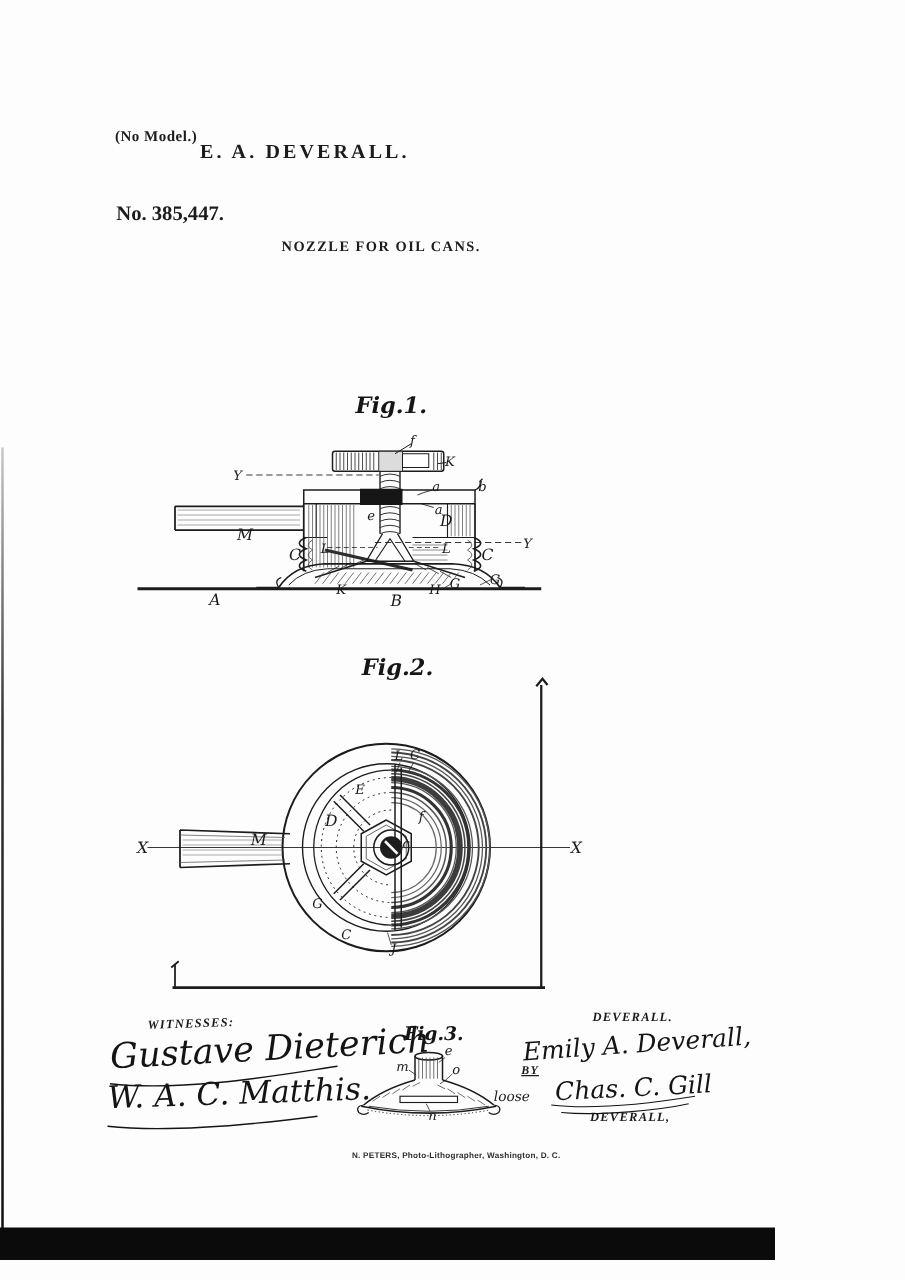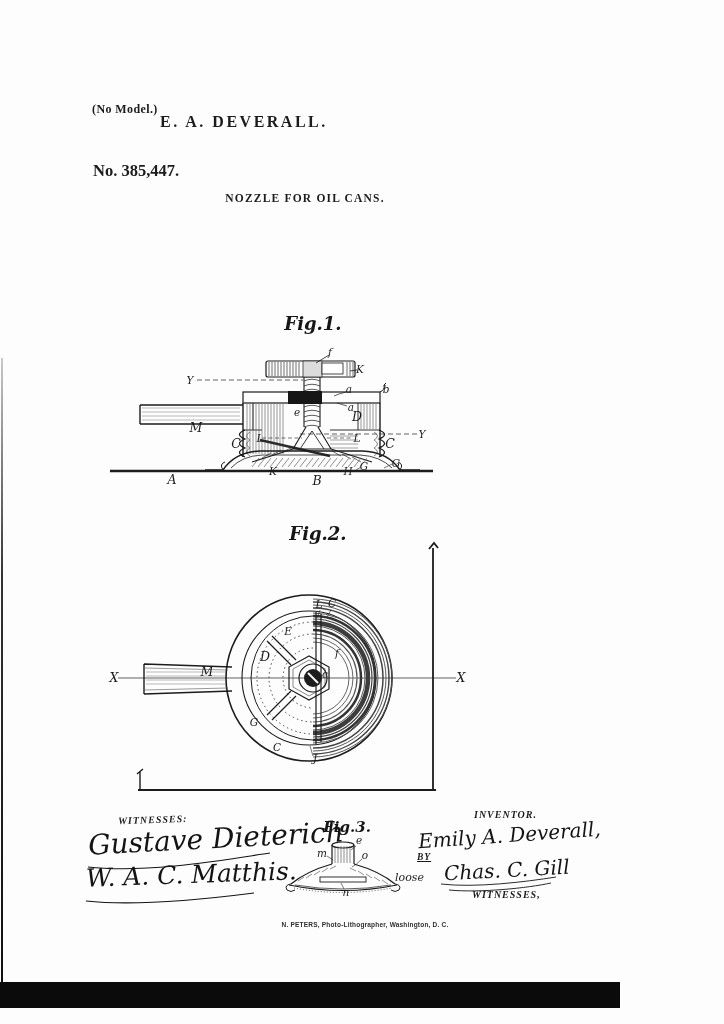--- a/index.html
+++ b/index.html
@@ -202,24 +202,24 @@
   </svg>
 
   <div class="t no-model">(No Model.)</div>
   <div class="t header-name">E. A. DEVERALL.</div>
   <div class="t header-sub">NOZZLE FOR OIL CANS.</div>
   <div class="t patent-number">No. 385,447.</div>
 
   <div class="t cap witnesses-heading">WITNESSES:</div>
   <div class="sig witness1">Gustave Dieterich</div>
   <div class="sig witness2">W. A. C. Matthis.</div>
-  <div class="t cap inventor-heading">INVENTOR.</div>
+  <div class="t cap inventor-heading">DEVERALL.</div>
   <div class="sig inventor-sig">Emily A. Deverall,</div>
   <div class="t cap by-label">BY</div>
   <div class="sig attorney-sig">Chas. C. Gill</div>
-  <div class="t cap attorney-heading">WITNESSES,</div>
+  <div class="t cap attorney-heading">DEVERALL,</div>
   <div class="t loose-note">loose</div>
 
   <div class="t footer">N. PETERS, Photo-Lithographer, Washington, D. C.</div>
 
   <div class="scan-edge-left"></div>
   <div class="scan-band-bottom"></div>
 </div>
 
 </body></html>

